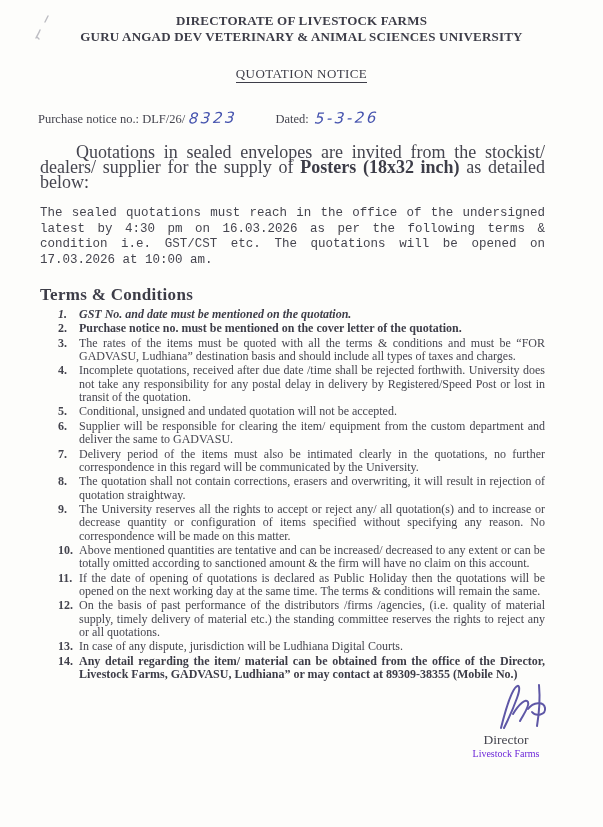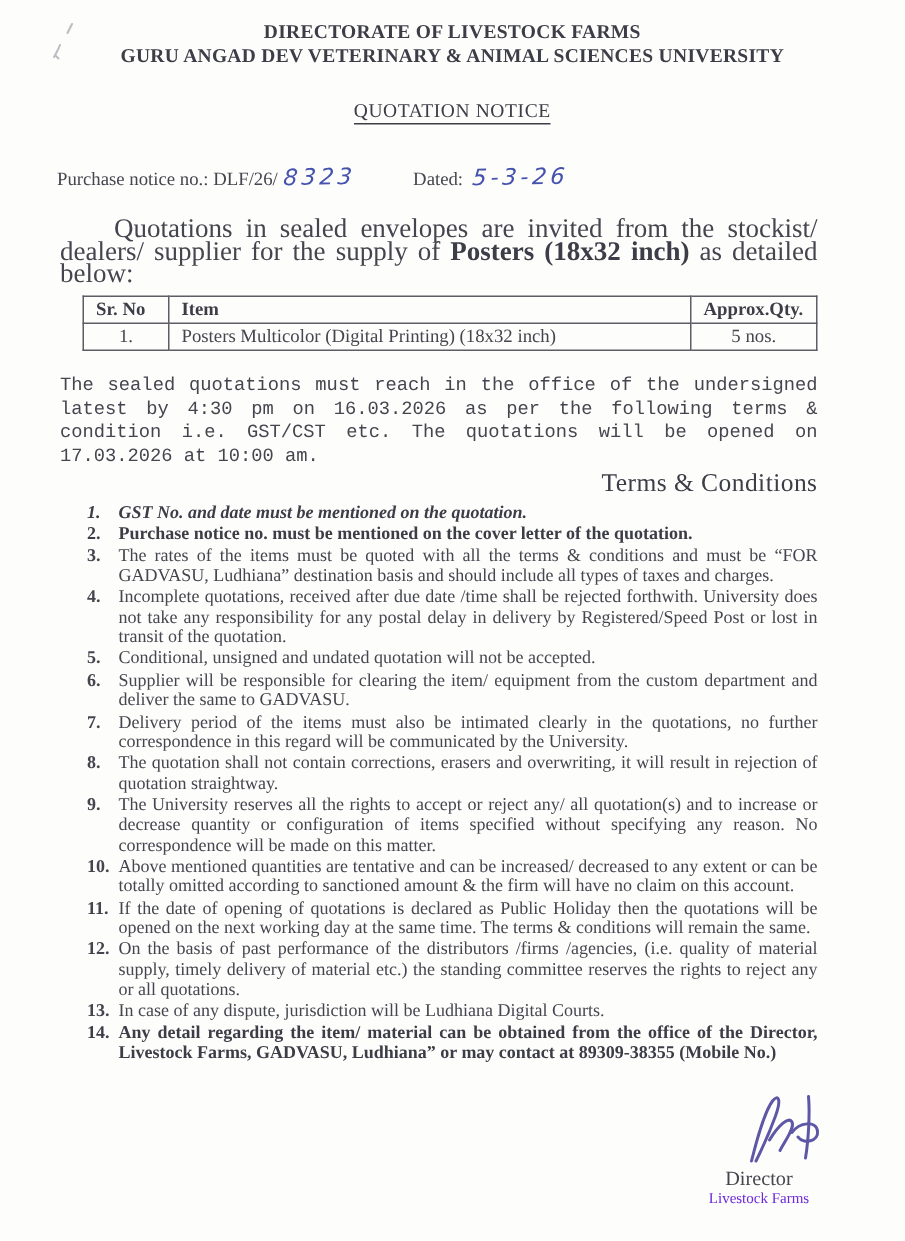--- a/index.html
+++ b/index.html
@@ -48,33 +48,33 @@
   th.col-sr, td.cell-sr { width:57px; text-align:center; }
   th.col-qty, td.cell-qty { width:84px; }
   td.cell-qty { text-align:center; }
 
   .deadline {
     margin-top:16px; font-size:12.5px; line-height:15.5px;
     text-align:justify; color:#45454f;font-family:Liberation Mono, monospace;
   }
 
   .terms-heading {
-    margin-top:0; text-align:right; font-weight:normal; font-size:17px;
+    margin-top:17px; text-align:left; font-weight:bold; font-size:17px;
     color:#3d3d48; letter-spacing:.3px;
   }
   .terms-list { margin:3px 0 0 18px; }
   .term { display:flex; font-size:12px; line-height:13.3px; margin-bottom:1.1px; }
   .term-num { flex:none; width:21px; font-weight:bold; color:#45454f; }
   .term .term-text { flex:1; text-align:justify; color:#45454f; }
   .term.bold .term-num, .term.bold .term-text { font-weight:bold; color:#3d3d48; }
   .term.bold-italic .term-num, .term.bold-italic .term-text {
     font-weight:bold; font-style:italic; color:#3d3d48;
   }
 
-  .sig-block { position:absolute; top:728px; right:42px; width:110px; text-align:center; }
+  .sig-block { position:absolute; top:682px; right:42px; width:110px; text-align:center; }
   .sig-scribble { display:block; margin:0 0 0 44px; }
   .sig-title { font-size:13.5px; color:#45454f; margin-top:2px; }
   .sig-dept { font-size:10px; color:#6d28d9; }
 </style>
 </head>
 <body>
 
 <div class="page">
 
   <svg class="ink-mark" width="30" height="32" viewBox="0 0 30 32">
@@ -91,36 +91,20 @@
   </div>
 
   <div class="purchase-line">
     <span>Purchase notice no.: DLF/26/</span><span class="handwritten hw-number">8323</span><span class="dated-label">Dated:</span><span class="handwritten hw-date">5-3-26</span>
   </div>
 
   <div class="content">
 
     <div class="intro"><span>Quotations in sealed envelopes are invited from the stockist/ dealers/ supplier for the supply of </span><b>Posters (18x32 inch)</b><span> as detailed below:</span></div>
 
-    <table class="items">
-      <thead>
-        <tr>
-          <th class="col-sr">Sr. No</th>
-          <th>Item</th>
-          <th class="col-qty">Approx.Qty.</th>
-        </tr>
-      </thead>
-      <tbody>
-        <tr>
-          <td class="cell-sr">1.</td>
-          <td>Posters Multicolor (Digital Printing) (18x32 inch)</td>
-          <td class="cell-qty">5 nos.</td>
-        </tr>
-      </tbody>
-    </table>
 
     <div class="deadline">The sealed quotations must reach in the office of the undersigned latest by 4:30 pm on 16.03.2026 as per the following terms &amp; condition i.e. GST/CST etc. The quotations will be opened on 17.03.2026 at 10:00 am.</div>
 
     <div class="terms-heading">Terms &amp; Conditions</div>
 
     <div class="terms-list">
         <div class="term bold-italic">
           <span class="term-num">1.</span>
           <div class="term-text">GST No. and date must be mentioned on the quotation.</div>
         </div>

